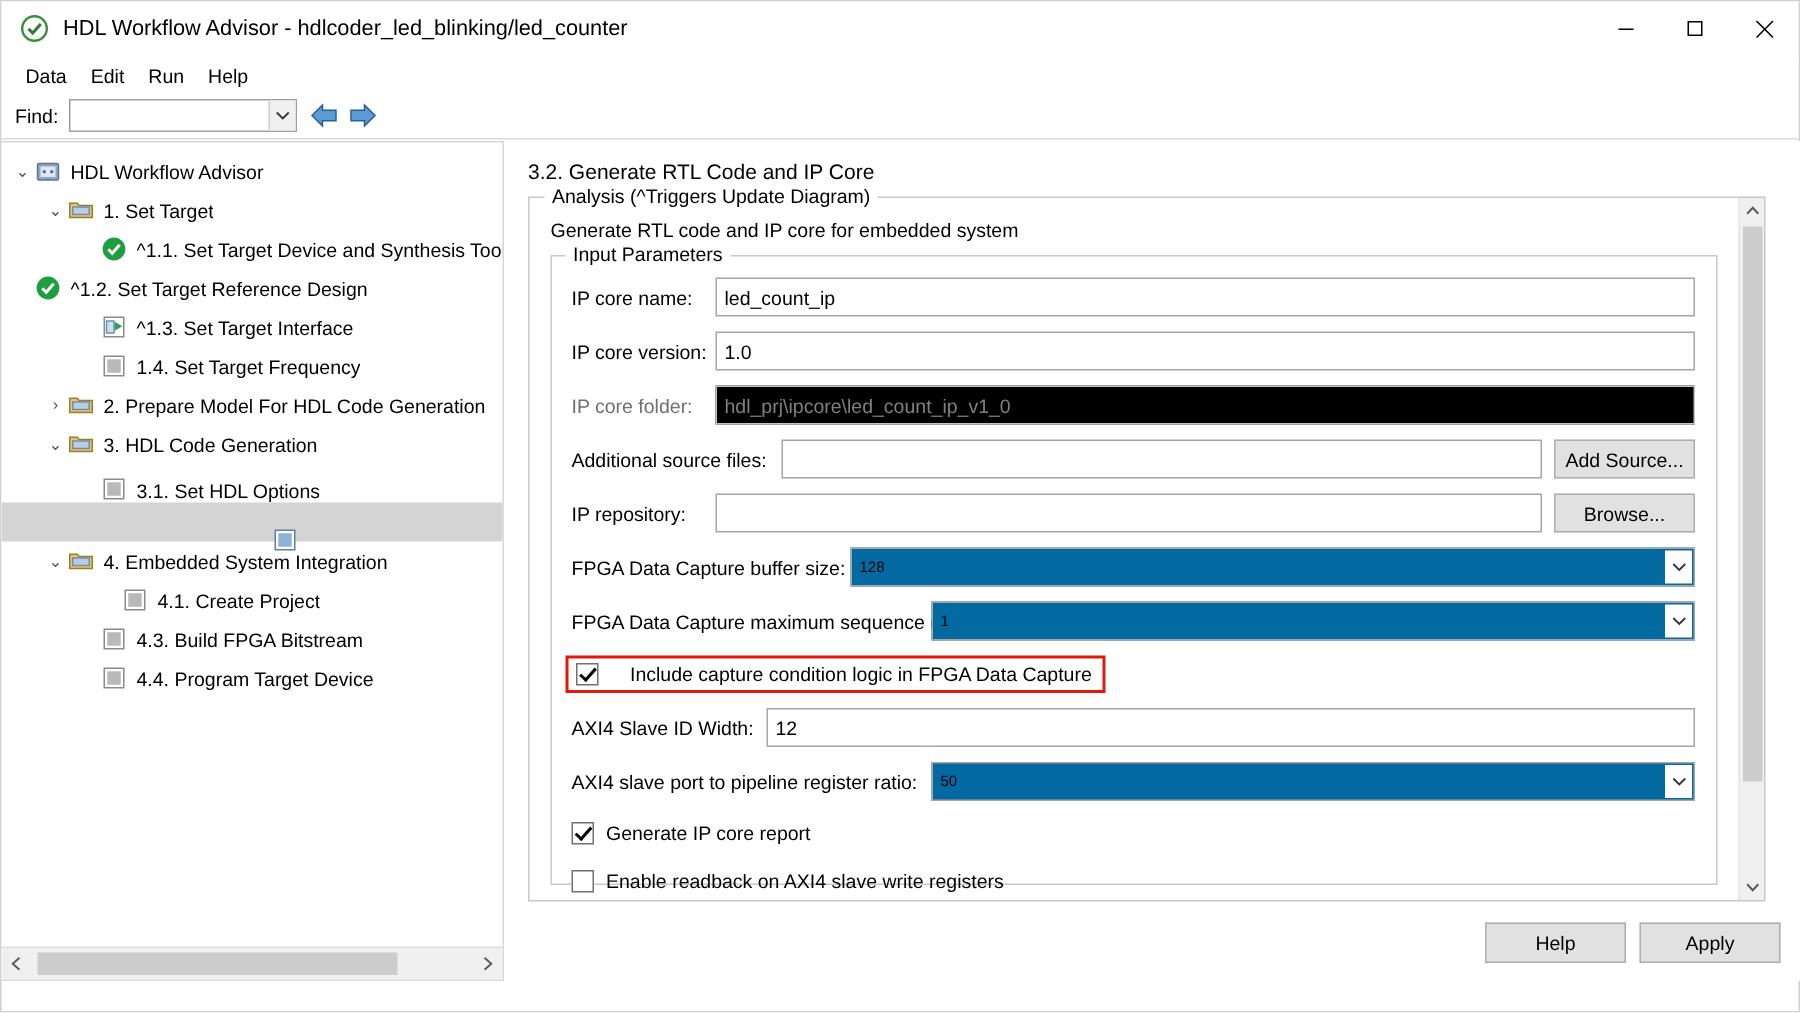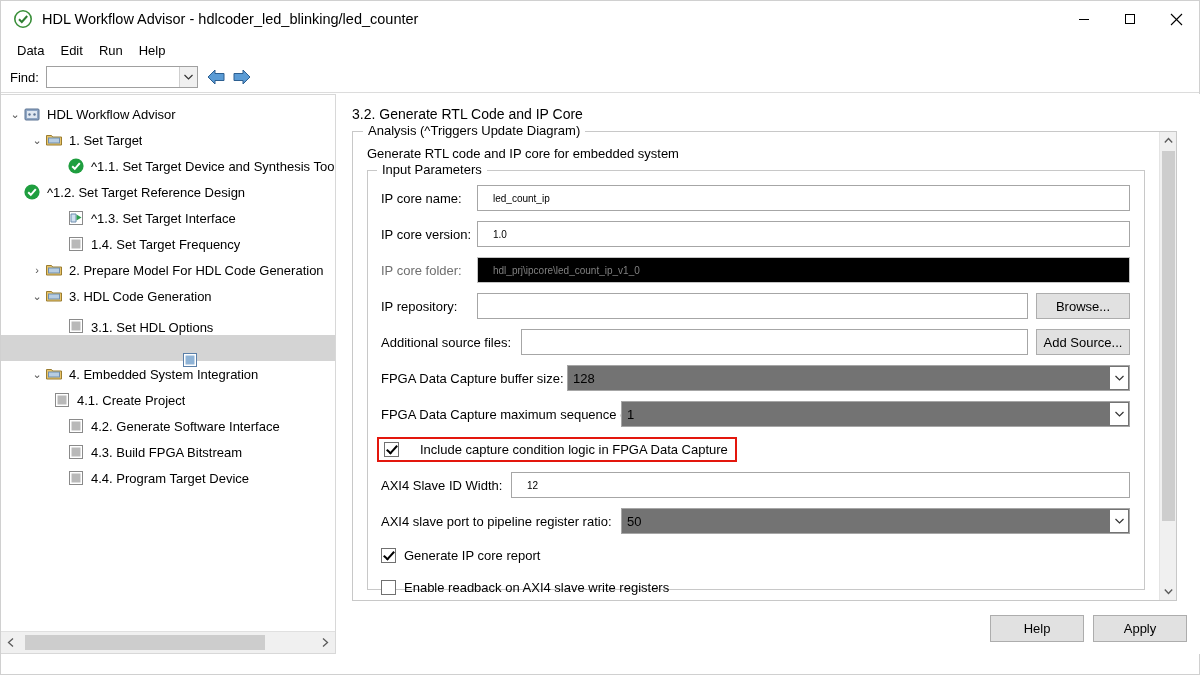--- a/index.html
+++ b/index.html
@@ -214,36 +214,36 @@
   }
   .field-label {
     font-size: 13px;
     flex: none;
     white-space: nowrap;
   }
   .text-input {
     height: 26px;
     border: 1px solid #a6a6a6;
     background: #ffffff;
-    font-size: 10px;
-    padding: 0 15px;
+    font-size: 13px;
+    padding: 0 5px;
     display: flex;
     align-items: center;
     flex: 1;
   }
   .text-input.disabled {
     background: #000000;
     color: #808080;
     border: 1px solid #c4c4c4;
   }
   .combo-input {
     height: 26px;
     border: 1px solid #a6a6a6;
-    background: #737373;
-    font-size: 13px;
+    background: #0369a1;
+    font-size: 10px;
     padding: 0 5px;
     display: flex;
     align-items: center;
     flex: 1;
     position: relative;
   }
   .combo-input .cb-arrow2 {
     position: absolute;
     right: 1px; top: 1px; bottom: 1px;
     width: 18px;
@@ -529,41 +529,31 @@
           <span class="twisty">⌄</span>
           <span class="tree-icon">
             <svg width="18" height="18" viewBox="0 0 18 18">
               <path d="M1.5 4.5 h5 l1.2 1.5 h8.8 v8 h-15 z" fill="#e8c46a" stroke="#9a7c2f"></path>
               <rect x="3.5" y="7" width="11" height="5" fill="#b7cde2" stroke="#6f8fb0"></rect>
             </svg>
           </span>
           <span class="tree-label">4. Embedded System Integration</span>
         </div>
 
-        <div class="tree-row" style="padding-left:36px;">
+        <div class="tree-row" style="padding-left:64px;">
           <span class="twisty"></span>
           <span class="tree-icon">
             <svg width="18" height="18" viewBox="0 0 18 18">
               <rect x="2.5" y="2.5" width="13" height="13" fill="#ffffff" stroke="#8a8a8a"></rect>
               <rect x="4.5" y="4.5" width="9" height="9" fill="#b9b9b9"></rect>
             </svg>
           </span>
           <span class="tree-label">4.1. Create Project</span>
         </div>
 
-        <div class="tree-row" style="padding-left:50px;">
-          <span class="twisty"></span>
-          <span class="tree-icon">
-            <svg width="18" height="18" viewBox="0 0 18 18">
-              <rect x="2.5" y="2.5" width="13" height="13" fill="#ffffff" stroke="#8a8a8a"></rect>
-              <rect x="4.5" y="4.5" width="9" height="9" fill="#b9b9b9"></rect>
-            </svg>
-          </span>
-          <span class="tree-label">4.2. Generate Software Interface</span>
-        </div>
 
         <div class="tree-row" style="padding-left:50px;">
           <span class="twisty"></span>
           <span class="tree-icon">
             <svg width="18" height="18" viewBox="0 0 18 18">
               <rect x="2.5" y="2.5" width="13" height="13" fill="#ffffff" stroke="#8a8a8a"></rect>
               <rect x="4.5" y="4.5" width="9" height="9" fill="#b9b9b9"></rect>
             </svg>
           </span>
           <span class="tree-label">4.3. Build FPGA Bitstream</span>
@@ -633,30 +623,30 @@
               </div>
 
               
               <div class="field-row">
                 <span class="field-label" style="width:96px;color:#6f6f6f;">IP core folder:</span>
                 <span class="text-input disabled">hdl_prj\ipcore\led_count_ip_v1_0</span>
               </div>
 
               
               <div class="field-row">
+                <span class="field-label" style="width:140px;">Additional source files:</span>
+                <span class="text-input"></span>
+                <span class="side-btn">Add Source...</span>
+              </div>
+
+              
+              <div class="field-row">
                 <span class="field-label" style="width:96px;">IP repository:</span>
                 <span class="text-input"></span>
                 <span class="side-btn">Browse...</span>
-              </div>
-
-              
-              <div class="field-row">
-                <span class="field-label" style="width:140px;">Additional source files:</span>
-                <span class="text-input"></span>
-                <span class="side-btn">Add Source...</span>
               </div>
 
               
               <div class="field-row">
                 <span class="field-label" style="width:186px;">FPGA Data Capture buffer size:</span>
                 <span class="combo-input">
                   <span>128</span>
                   <span class="cb-arrow2">
                     <svg width="9" height="6" viewBox="0 0 9 6">
                         <path d="M0.5 1 L4.5 5 L8.5 1" fill="none" stroke="#333" stroke-width="1.2"></path>

